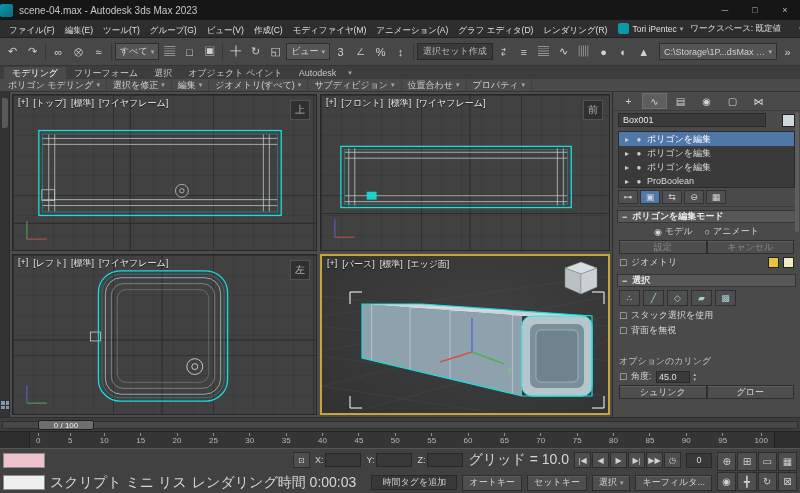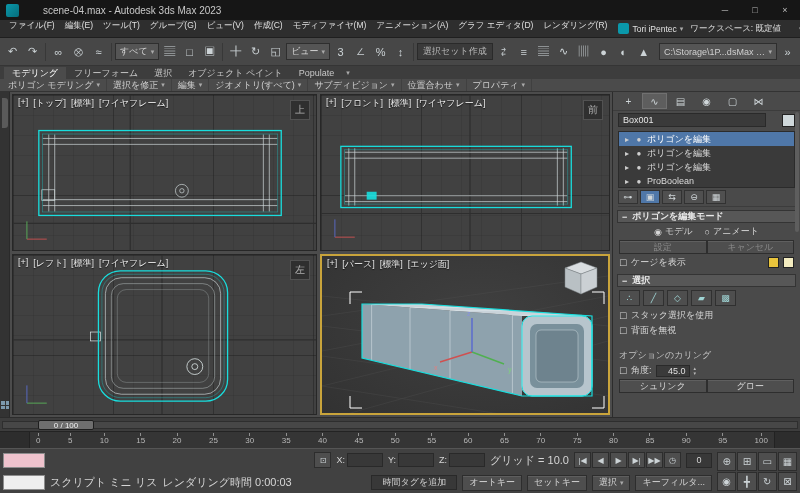--- a/index.html
+++ b/index.html
@@ -3,29 +3,29 @@
 <meta charset="utf-8">
 <style>
 :root{
   --accent-yellow:#c9a43b; --wire-cyan:#18dede; --selection-blue:#4f77a8; --listener-pink:#efc3cd;
 }
 *{box-sizing:border-box;margin:0;padding:0}
 body{width:800px;height:493px;overflow:hidden;background:#3c3c3c;
   font-family:"Liberation Sans","DejaVu Sans",sans-serif;color:#d6d6d6;font-size:10px;cursor:default;user-select:none}
 .spacer{flex:1}
 
-.titlebar{height:20px;background:#161616;display:flex;align-items:center;padding-left:6px;gap:24px;font-size:10px;color:#c8c8c8}
+.titlebar{height:20px;background:#161616;display:flex;align-items:center;gap:6px;font-size:10px;color:#c8c8c8}
 .app-logo{width:13px;height:13px;background:linear-gradient(135deg,#0a98aa,#066d7c);border-radius:2px;flex:none}
 .tb-title{white-space:nowrap}
 .win-controls{display:flex;height:100%}
 .winbtn{width:30px;height:100%;display:flex;align-items:center;justify-content:center;font-size:9px;color:#bbb}
 
 .menubar{height:18px;background:#2e2e2e;display:flex;align-items:center;font-size:8.5px;color:#e0e0e0;padding:0 4px;gap:3px;border-bottom:1px solid #1f1f1f}
 .menu-items{display:flex;height:100%;align-items:center}
-.menu-item{padding:0 5px;height:100%;display:flex;align-items:flex-start;white-space:nowrap}
+.menu-item{padding:0 5px;height:100%;display:flex;align-items:flex-end;white-space:nowrap}
 .avatar{width:11px;height:11px;background:#0a98aa;border-radius:2px;flex:none}
 .user{white-space:nowrap}
 .workspace{display:flex;gap:18px;align-items:center;white-space:nowrap;padding:0 4px}
 .dd{font-size:7px;color:#aaa}
 
 .toolbar{height:28px;background:#474747;display:flex;align-items:center;padding:0 3px;gap:1px;border-bottom:1px solid #353535}
 .tgrp{display:flex;gap:1px}
 .tbtn{width:19px;height:21px;background:transparent;border:1px solid transparent;color:#ccd3d6;font-size:11px;display:flex;align-items:center;justify-content:center;flex:none}
 .tsep{width:1px;height:18px;background:#383838;margin:0 2px;flex:none}
 .tdrop{height:17px;background:#555;border:1px solid #2e2e2e;display:flex;align-items:center;gap:3px;padding:0 4px;font-size:9px;white-space:nowrap;flex:none}
@@ -84,43 +84,43 @@
 .btnrow{display:flex;justify-content:center}
 .pbtn{height:14px;background:#4e4e4e;border:1px solid #2e2e2e;box-shadow:inset 0 1px 0 #5f5f5f;color:#d8d8d8;display:flex;align-items:center;justify-content:center;padding:0 8px;white-space:nowrap}
 .pbtn.disabled{color:#8b8b8b}
 .grow1{flex:1}
 .cagerow{display:flex;align-items:center;gap:4px}
 .cswatch{width:11px;height:11px;border:1px solid #222;flex:none}
 .subobj{display:flex;gap:3px;padding:1px 0}
 .sobtn{width:21px;height:16px;background:#4e4e4e;border:1px solid #303030;color:#9fd4d4;display:flex;align-items:center;justify-content:center;font-size:9px}
 .cbrow{display:flex;align-items:center;gap:4px;color:#d6d6d6}
 .cb{font-size:9px;color:#cfcfcf}
-.grouplbl{color:#c4c4c4;margin-top:10px}
-.angval{width:34px;height:12px;background:#3a3a3a;border:1px solid #2a2a2a;display:flex;align-items:center;justify-content:flex-end;padding:0 3px;color:#e0e0e0}
+.grouplbl{color:#c4c4c4;margin-top:16px}
+.angval{width:34px;height:12px;background:#3a3a3a;border:1px solid #2a2a2a;display:flex;align-items:center;justify-content:flex-end;padding:0 12px;color:#e0e0e0}
 .spin{display:flex;flex-direction:column;font-size:5px;line-height:5px;color:#bbb}
 .cscroll{position:absolute;right:1px;top:20px;width:4px;height:120px;background:#5e5e5e;border-radius:2px}
 
 .sliderrow{height:14px;background:#3d3d3d;position:relative;border-top:1px solid #2c2c2c}
 .slidertrack{position:absolute;left:2px;right:2px;top:3px;height:8px;background:#474747;border:1px solid #2e2e2e}
 .sliderhandle{position:absolute;left:38px;top:2px;width:56px;height:10px;background:#6e6e6e;border:1px solid #1e1e1e;border-radius:2px;display:flex;align-items:center;justify-content:center;font-size:8px;color:#f0f0f0;z-index:2}
 .ruler{height:17px;background:#353535;display:flex;align-items:stretch;border-top:1px solid #232323}
 .rstub{width:30px;background:#2d2d2d;border-right:1px solid #222;flex:none}
 .rstub2{width:26px;background:#2d2d2d;border-left:1px solid #222;flex:none}
 .ticks{flex:1;display:flex;justify-content:space-between;padding:1px 6px 0;font-size:8px;color:#b8b8b8}
 .tick{display:flex;flex-direction:column;align-items:center}
 .tick::before{content:"";width:1px;height:3px;background:#909090}
 
 .statusarea{position:relative;height:45px;background:#414141;border-top:1px solid #555}
 .srow1,.srow2{display:flex;align-items:center;gap:5px;padding:0 88px 0 3px}
 .srow1{height:22px}
 .srow2{height:23px}
 .pinkbox{width:42px;height:15px;background:var(--listener-pink);border:1px solid #8d8d8d;flex:none}
 .whitebox{width:42px;height:15px;background:#efefef;border:1px solid #8d8d8d;flex:none}
 .statusfield{width:225px;height:15px;background:#383838;border:1px solid #292929;display:flex;align-items:center;padding:0 4px;white-space:nowrap;overflow:hidden;font-size:9px}
-.stext{font-size:11px;white-space:nowrap}
+.stext{font-size:14px;white-space:nowrap}
 .sbtn{height:16px;background:#4e4e4e;border:1px solid #2d2d2d;box-shadow:inset 0 1px 0 #5e5e5e;display:flex;align-items:center;padding:0 6px;font-size:9px;white-space:nowrap;gap:3px}
 .sicon{width:17px;height:16px;background:#4e4e4e;border:1px solid #2d2d2d;display:flex;align-items:center;justify-content:center;font-size:8px;color:#ccd3d6;flex:none}
 .coord{display:flex;align-items:center;gap:2px;font-size:9px}
 .coordfield{width:36px;height:14px;background:#383838;border:1px solid #292929}
 .framefield{width:26px;height:15px;background:#383838;border:1px solid #292929;display:flex;align-items:center;justify-content:center;font-size:9px}
 .timetagfield{width:86px;height:15px;background:#383838;border:1px solid #292929;display:flex;align-items:center;justify-content:center;font-size:9px;color:#cfcfcf}
 .navgrid{position:absolute;right:3px;top:3px;width:80px;height:39px;display:grid;grid-template-columns:repeat(4,1fr);gap:1px}
 .navbtn{background:#4e4e4e;border:1px solid #2d2d2d;display:flex;align-items:center;justify-content:center;font-size:10px;color:#ccd3d6}
 </style>
 </head>
@@ -241,21 +241,21 @@
     <span class="dd">▾</span>
   </div>
   <button class="tbtn">»</button>
 </div>
 
 <div class="ribbon-tabs">
   <div class="rtab active">モデリング</div>
     <div class="rtab">フリーフォーム</div>
     <div class="rtab">選択</div>
     <div class="rtab">オブジェクト ペイント</div>
-    <div class="rtab">Populate</div>
+    <div class="rtab">Autodesk</div>
   <div class="ribbon-config">▾</div>
 </div>
 <div class="ribbon-panels">
 
     <div class="rpanel">
       <span>ポリゴン モデリング</span>
       <span class="dd">▾</span>
     </div>
 
     <div class="rpanel">
@@ -521,21 +521,21 @@
           <span>○</span>
           <span>アニメート</span>
         </span>
       </div>
       <div class="btnrow">
         <div class="pbtn disabled grow1">設定</div>
         <div class="pbtn disabled grow1">キャンセル</div>
       </div>
       <div class="cagerow">
         <span class="cb">☐</span>
-        <span>ケージを表示</span>
+        <span>ジオメトリ</span>
         <span class="spacer"></span>
         <span class="cswatch" style="background:#e8c43c"></span>
         <span class="cswatch" style="background:#f3ecc0"></span>
       </div>
     </div>
 
     <div class="roll-h">
       <span>−</span>
       <span>選択</span>
     </div>

